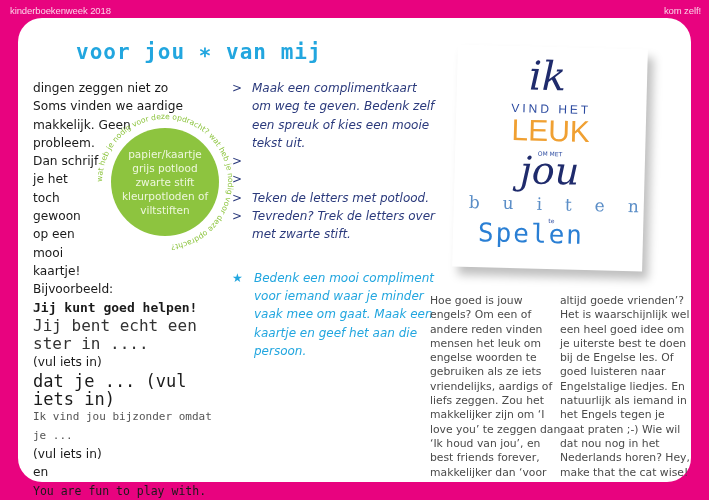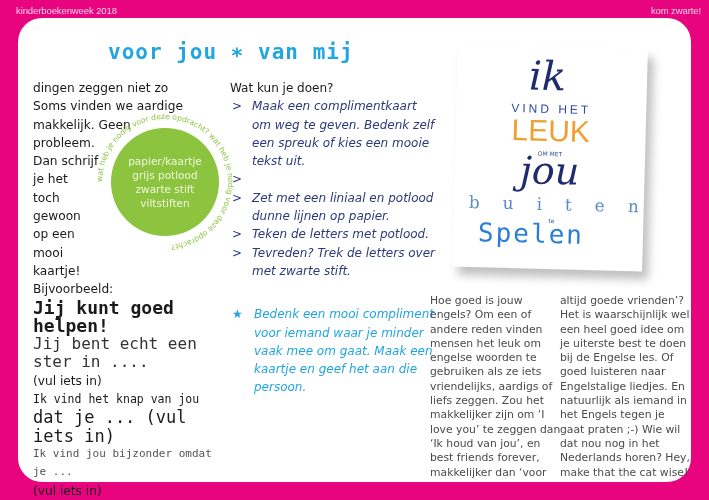--- a/index.html
+++ b/index.html
@@ -1,25 +1,25 @@
 <!DOCTYPE html>
 <html><head>
 <meta charset="utf-8">
 <style>
   html,body{margin:0;padding:0;}
   body{width:709px;height:500px;background:#e8037f;position:relative;overflow:hidden;font-family:"DejaVu Sans",sans-serif;}
-  .hdr{position:absolute;top:5px;font-size:9.5px;color:#fbd2e7;font-family:"Liberation Sans",sans-serif;letter-spacing:-0.1px;margin-left:6px;}
+  .hdr{position:absolute;top:5px;font-size:9.5px;color:#fbd2e7;font-family:"Liberation Sans",sans-serif;letter-spacing:-0.1px;}
   .hdr-left{left:10px;}
   .hdr-right{right:8px;}
   .side{position:absolute;right:1px;top:245px;transform:rotate(-90deg);transform-origin:right top;font-size:8.5px;color:#fbd2e7;white-space:nowrap;width:150px;text-align:center;font-family:"Liberation Sans",sans-serif;}
   .panel{position:absolute;left:18px;top:18px;width:673px;height:464px;background:#fff;border-radius:24px;}
-  .title{position:absolute;left:108px;top:40px;font-family:"DejaVu Sans Mono",monospace;font-size:21px;font-weight:bold;color:#22a6df;letter-spacing:1px;}
+  .title{position:absolute;left:76px;top:40px;font-family:"DejaVu Sans Mono",monospace;font-size:21px;font-weight:bold;color:#22a6df;letter-spacing:1px;}
   .col1{position:absolute;left:33px;top:79px;width:190px;font-family:"DejaVu Sans",sans-serif;font-size:12.2px;color:#1a1a1a;line-height:18.3px;}
   .col1 .hand{font-family:"DejaVu Sans Mono",monospace;}
-  .hand-b{font-weight:bold;font-size:18px;}
+  .hand-b{font-weight:bold;font-size:13px;}
   .hand-l{font-size:16px;color:#333;}
   .hand-g{font-size:11px;color:#555;}
   .circle{position:absolute;left:111px;top:128px;width:108px;height:108px;border-radius:50%;background:#8dc43f;color:#eef7dd;font-size:10.5px;line-height:14px;text-align:center;display:flex;flex-direction:column;justify-content:center;font-family:"DejaVu Sans",sans-serif;}
   .circle-ring{position:absolute;left:96px;top:113px;width:138px;height:138px;}
   .col2{position:absolute;left:230px;top:79px;width:205px;font-size:12px;line-height:18.3px;}
   .col2 .q{color:#1a1a1a;font-family:"DejaVu Sans",sans-serif;}
   .step{display:flex;color:#2b3a7c;font-style:italic;}
   .step .gt{width:20px;flex:none;font-style:normal;color:#2b3a7c;padding-left:2px;}
   .tip{display:flex;color:#22a6df;font-style:italic;margin-top:25px;}
   .tip .star{width:22px;flex:none;font-style:normal;padding-left:2px;}
@@ -32,21 +32,21 @@
   .c-buiten{position:absolute;left:15px;top:147px;width:170px;display:flex;justify-content:space-between;font-family:"DejaVu Serif",serif;font-size:17px;color:#5b8ec7;}
   .c-te{position:absolute;left:95px;top:170px;font-size:6px;color:#2b4aa0;}
   .c-spelen{position:absolute;left:25px;top:172px;font-family:"DejaVu Sans Mono",monospace;font-size:26px;color:#2a7fd4;letter-spacing:2px;}
   .col3{position:absolute;left:430px;top:294px;width:132px;font-size:10.8px;line-height:14.3px;color:#4a4a4a;font-family:"DejaVu Sans",sans-serif;}
   .col4{position:absolute;left:560px;top:294px;width:130px;font-size:10.8px;line-height:14.3px;color:#4a4a4a;font-family:"DejaVu Sans",sans-serif;}
 </style>
 </head>
 <body>
 
 <div class="hdr hdr-left">kinderboekenweek 2018</div>
-<div class="hdr hdr-right">kom zwarte!</div>
+<div class="hdr hdr-right">kom zelf!</div>
 <div class="side">id-o-matic® fantasiekaarten</div>
 
 <div class="panel"></div>
 
 <div class="title">voor jou ∗ van mij</div>
 
 <div class="col1">
   <div>dingen zeggen niet zo</div>
   <div>Soms vinden we aardige</div>
   <div>makkelijk. Geen</div>
@@ -55,53 +55,51 @@
   <div>je het</div>
   <div>toch</div>
   <div>gewoon</div>
   <div>op een</div>
   <div>mooi</div>
   <div>kaartje!</div>
   <div>Bijvoorbeeld:</div>
   <div class="hand hand-b">Jij kunt goed helpen!</div>
   <div class="hand hand-l">Jij bent echt een ster in ....</div>
   <div>(vul iets in)</div>
-  <div class="hand" style="font-size:11.5px">Ik vind het knap van jou</div>
   <div class="hand" style="font-size:17px">dat je ... (vul iets in)</div>
   <div class="hand hand-g">Ik vind jou bijzonder omdat je ...</div>
   <div>(vul iets in)</div>
   <div>en</div>
   <div class="hand" style="font-size:11.5px">You are fun to play with.</div>
 </div>
 
 <svg class="circle-ring" viewBox="0 0 138 138">
   <defs>
       <path id="ring" d="M69,69 m-63,0 a63,63 0 1,1 126,0 a63,63 0 1,1 -126,0"></path>
     </defs>
   <text font-size="7.6" fill="#8dc43f" font-family="DejaVu Sans, sans-serif"><textPath href="#ring">wat heb je nodig voor deze opdracht? wat heb je nodig voor deze opdracht?</textPath></text>
 </svg>
 <div class="circle">
   <div>papier/kaartje</div>
   <div>grijs potlood</div>
   <div>zwarte stift</div>
+  <div>kleurpotloden of</div>
   <div>viltstiften</div>
 </div>
 
 <div class="col2">
-  <div class="q">Wat kun je doen?</div>
   <div class="step">
       <span class="gt">&gt;</span>
       <span>Maak een complimentkaart om weg te geven. Bedenk zelf een spreuk of kies een mooie tekst uit.</span>
     </div>
   <div class="step">
       <span class="gt">&gt;</span>
     </div>
   <div class="step">
       <span class="gt">&gt;</span>
-      <span>Zet met een liniaal en potlood dunne lijnen op papier.</span>
     </div>
   <div class="step">
       <span class="gt">&gt;</span>
       <span>Teken de letters met potlood.</span>
     </div>
   <div class="step">
       <span class="gt">&gt;</span>
       <span>Tevreden? Trek de letters over met zwarte stift.</span>
     </div>
   <div class="tip">

